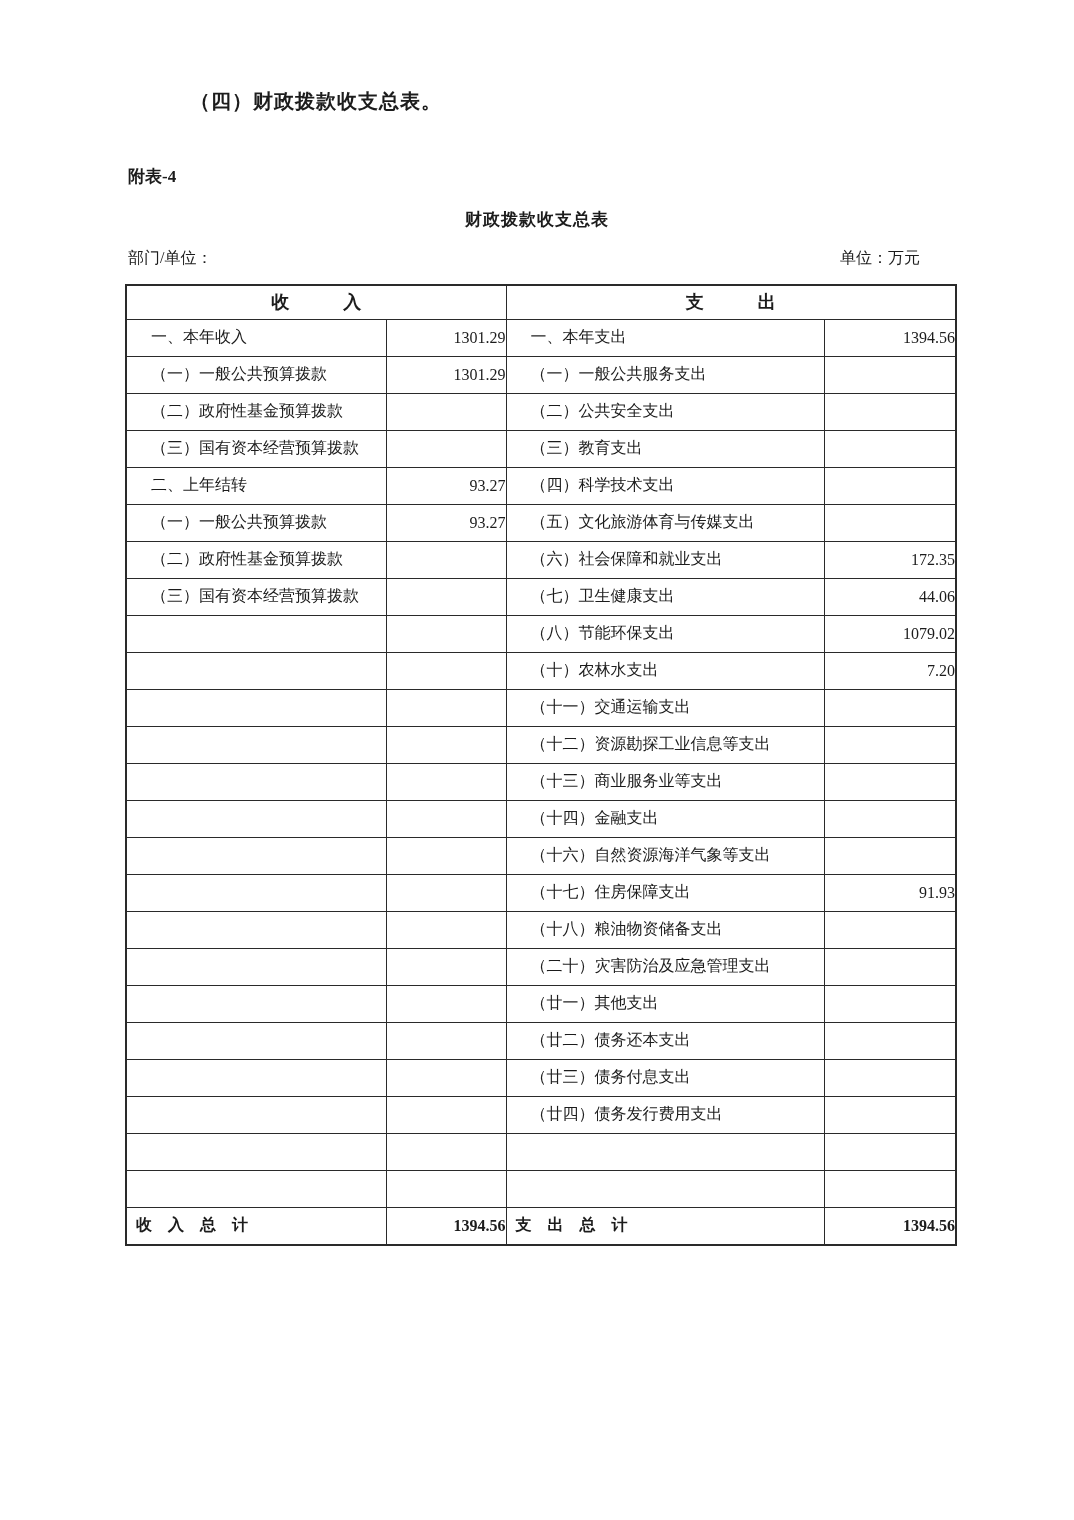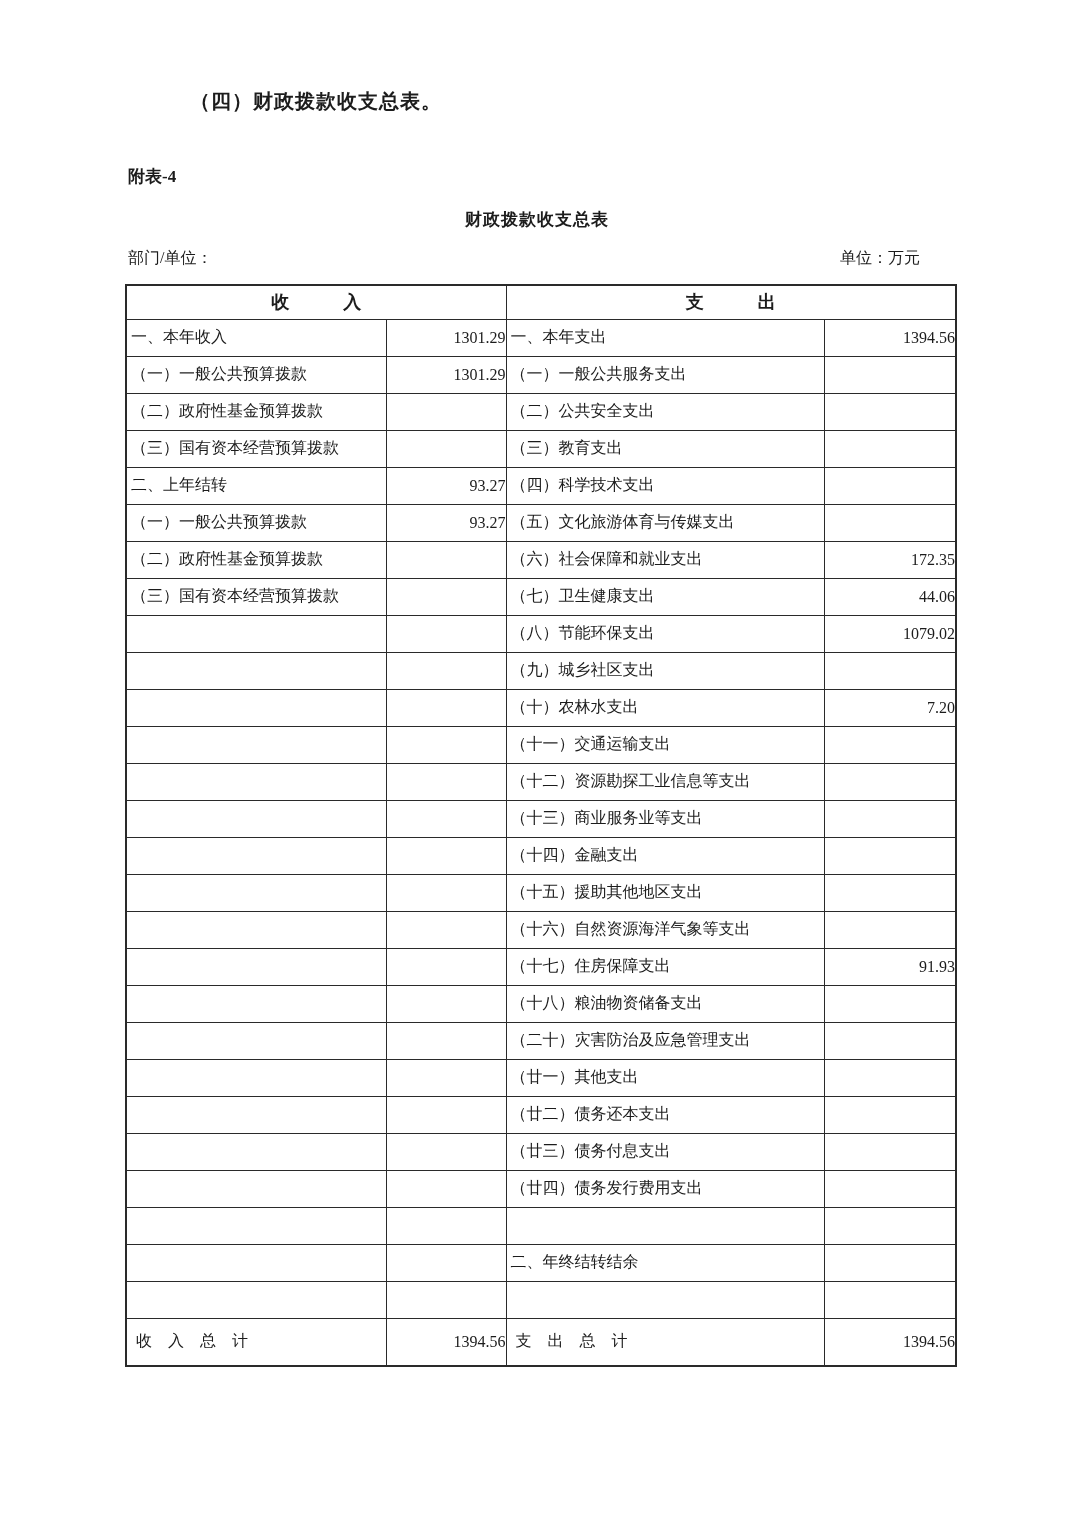--- a/index.html
+++ b/index.html
@@ -55,25 +55,25 @@
     font-weight: bold;
     text-align: center;
   }
   tr.col-header th {
     height: 34px;
     font-size: 16px;
     font-weight: bold;
     text-align: center;
   }
   tbody td { height: 37px; }
-  td.item-cell { text-align: left; padding-left: 4px; }
+  td.item-cell { text-align: left; padding-left: 24px; }
   td.num-cell { text-align: right; }
   tfoot td {
-    height: 48px;
-    font-weight: normal;
+    height: 38px;
+    font-weight: bold;
   }
   tfoot td.item-cell { padding-left: 9px; }
 </style>
 </head>
 <body>
 
 <div class="heading">（四）财政拨款收支总表。</div>
 
 <div class="attach-label">附表-4</div>
 
@@ -148,26 +148,20 @@
       </tr>
       <tr>
         <td class="item-cell"></td>
         <td class="num-cell"></td>
         <td class="item-cell">（八）节能环保支出</td>
         <td class="num-cell">1079.02</td>
       </tr>
       <tr>
         <td class="item-cell"></td>
         <td class="num-cell"></td>
-        <td class="item-cell">（九）城乡社区支出</td>
-        <td class="num-cell"></td>
-      </tr>
-      <tr>
-        <td class="item-cell"></td>
-        <td class="num-cell"></td>
         <td class="item-cell">（十）农林水支出</td>
         <td class="num-cell">7.20</td>
       </tr>
       <tr>
         <td class="item-cell"></td>
         <td class="num-cell"></td>
         <td class="item-cell">（十一）交通运输支出</td>
         <td class="num-cell"></td>
       </tr>
       <tr>
@@ -184,26 +178,20 @@
       </tr>
       <tr>
         <td class="item-cell"></td>
         <td class="num-cell"></td>
         <td class="item-cell">（十四）金融支出</td>
         <td class="num-cell"></td>
       </tr>
       <tr>
         <td class="item-cell"></td>
         <td class="num-cell"></td>
-        <td class="item-cell">（十五）援助其他地区支出</td>
-        <td class="num-cell"></td>
-      </tr>
-      <tr>
-        <td class="item-cell"></td>
-        <td class="num-cell"></td>
         <td class="item-cell">（十六）自然资源海洋气象等支出</td>
         <td class="num-cell"></td>
       </tr>
       <tr>
         <td class="item-cell"></td>
         <td class="num-cell"></td>
         <td class="item-cell">（十七）住房保障支出</td>
         <td class="num-cell">91.93</td>
       </tr>
       <tr>
@@ -239,26 +227,20 @@
       <tr>
         <td class="item-cell"></td>
         <td class="num-cell"></td>
         <td class="item-cell">（廿四）债务发行费用支出</td>
         <td class="num-cell"></td>
       </tr>
       <tr>
         <td class="item-cell"></td>
         <td class="num-cell"></td>
         <td class="item-cell"></td>
-        <td class="num-cell"></td>
-      </tr>
-      <tr>
-        <td class="item-cell"></td>
-        <td class="num-cell"></td>
-        <td class="item-cell">二、年终结转结余</td>
         <td class="num-cell"></td>
       </tr>
       <tr>
         <td class="item-cell"></td>
         <td class="num-cell"></td>
         <td class="item-cell"></td>
         <td class="num-cell"></td>
       </tr>
     </tbody>
   <tfoot>

